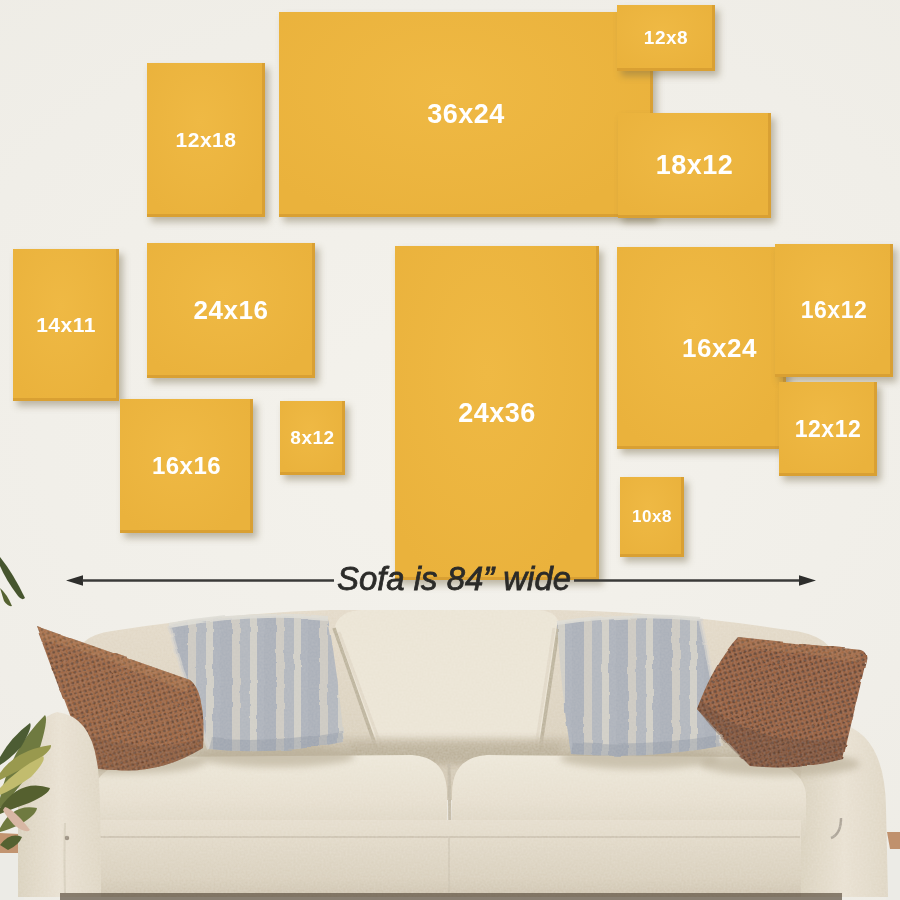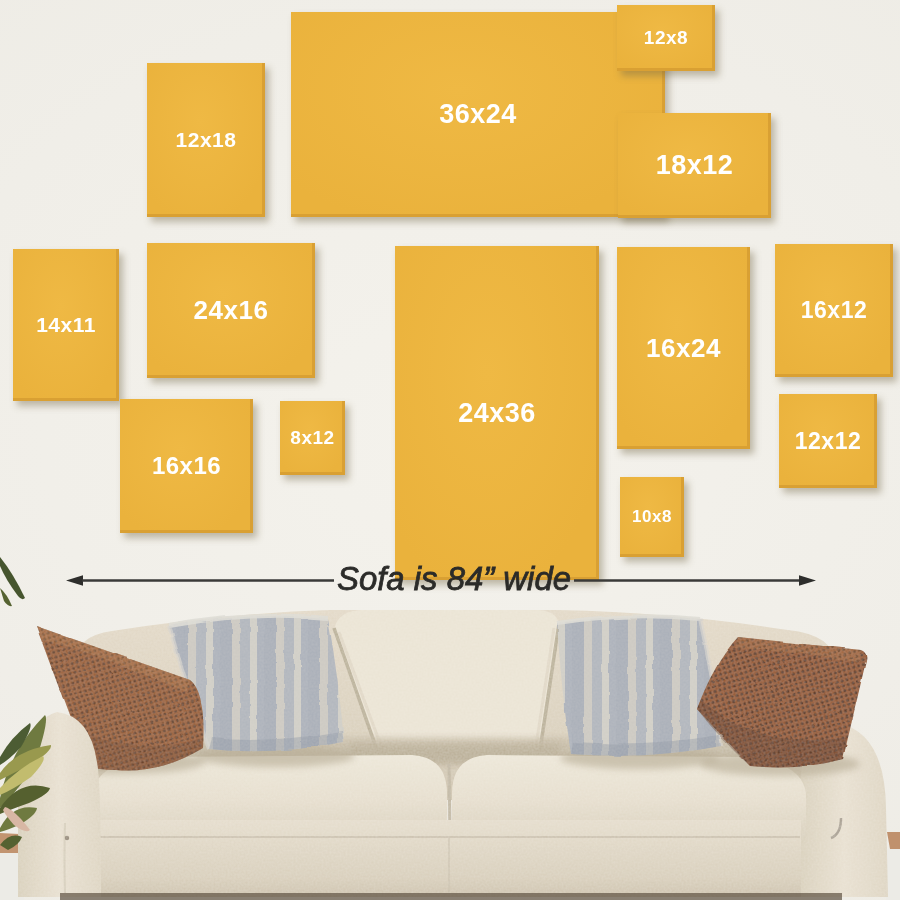--- a/index.html
+++ b/index.html
@@ -9,41 +9,41 @@
   .canvas{position:absolute;display:flex;align-items:center;justify-content:center;
       color:#ffffff;font-weight:bold;letter-spacing:0.5px;
       background:radial-gradient(ellipse at 45% 38%, #efb944 0%, #eab23c 78%);
       box-shadow:4px 5px 7px rgba(115,103,70,0.42), inset -3px -3px 0 #d9a033;}
 </style>
 </head>
 <body>
 
 <div class="canvas" style="left:147px;top:63px;width:118px;height:154px;font-size:21px;">12x18</div>
 
-<div class="canvas" style="left:279px;top:12px;width:374px;height:205px;font-size:27px;margin-left:12px;">36x24</div>
+<div class="canvas" style="left:279px;top:12px;width:374px;height:205px;font-size:27px;">36x24</div>
 
 <div class="canvas" style="left:617px;top:5px;width:98px;height:66px;font-size:19px;">12x8</div>
 
 <div class="canvas" style="left:618px;top:113px;width:153px;height:105px;font-size:27px;">18x12</div>
 
 <div class="canvas" style="left:13px;top:249px;width:106px;height:152px;font-size:21px;">14x11</div>
 
 <div class="canvas" style="left:147px;top:243px;width:168px;height:135px;font-size:26px;">24x16</div>
 
 <div class="canvas" style="left:395px;top:246px;width:204px;height:334px;font-size:27px;">24x36</div>
 
-<div class="canvas" style="left:617px;top:247px;width:133px;height:202px;font-size:26px;">16x24</div>
+<div class="canvas" style="left:617px;top:247px;width:133px;height:202px;font-size:26px;padding-left:36px;">16x24</div>
 
 <div class="canvas" style="left:775px;top:244px;width:118px;height:133px;font-size:23px;">16x12</div>
 
 <div class="canvas" style="left:120px;top:399px;width:133px;height:134px;font-size:24px;">16x16</div>
 
 <div class="canvas" style="left:280px;top:401px;width:65px;height:74px;font-size:19px;">8x12</div>
 
-<div class="canvas" style="left:779px;top:394px;width:98px;height:94px;font-size:23px;">12x12</div>
+<div class="canvas" style="left:779px;top:382px;width:98px;height:94px;font-size:23px;">12x12</div>
 
 <div class="canvas" style="left:620px;top:477px;width:64px;height:80px;font-size:17px;">10x8</div>
 
 <svg width="900" height="345" viewBox="0 555 900 345" style="position:absolute;left:0;top:555px;">
   <defs>
     <filter id="fab" x="-2%" y="-2%" width="104%" height="104%">
       <feTurbulence type="fractalNoise" baseFrequency="0.5" numOctaves="2" seed="11" result="n"></feTurbulence>
       <feColorMatrix in="n" type="matrix" values="0 0 0 0 0.97  0 0 0 0 0.95  0 0 0 0 0.91  0 0 0 0.22 0" result="nw"></feColorMatrix>
       <feComposite in="nw" in2="SourceGraphic" operator="atop"></feComposite>
     </filter>

